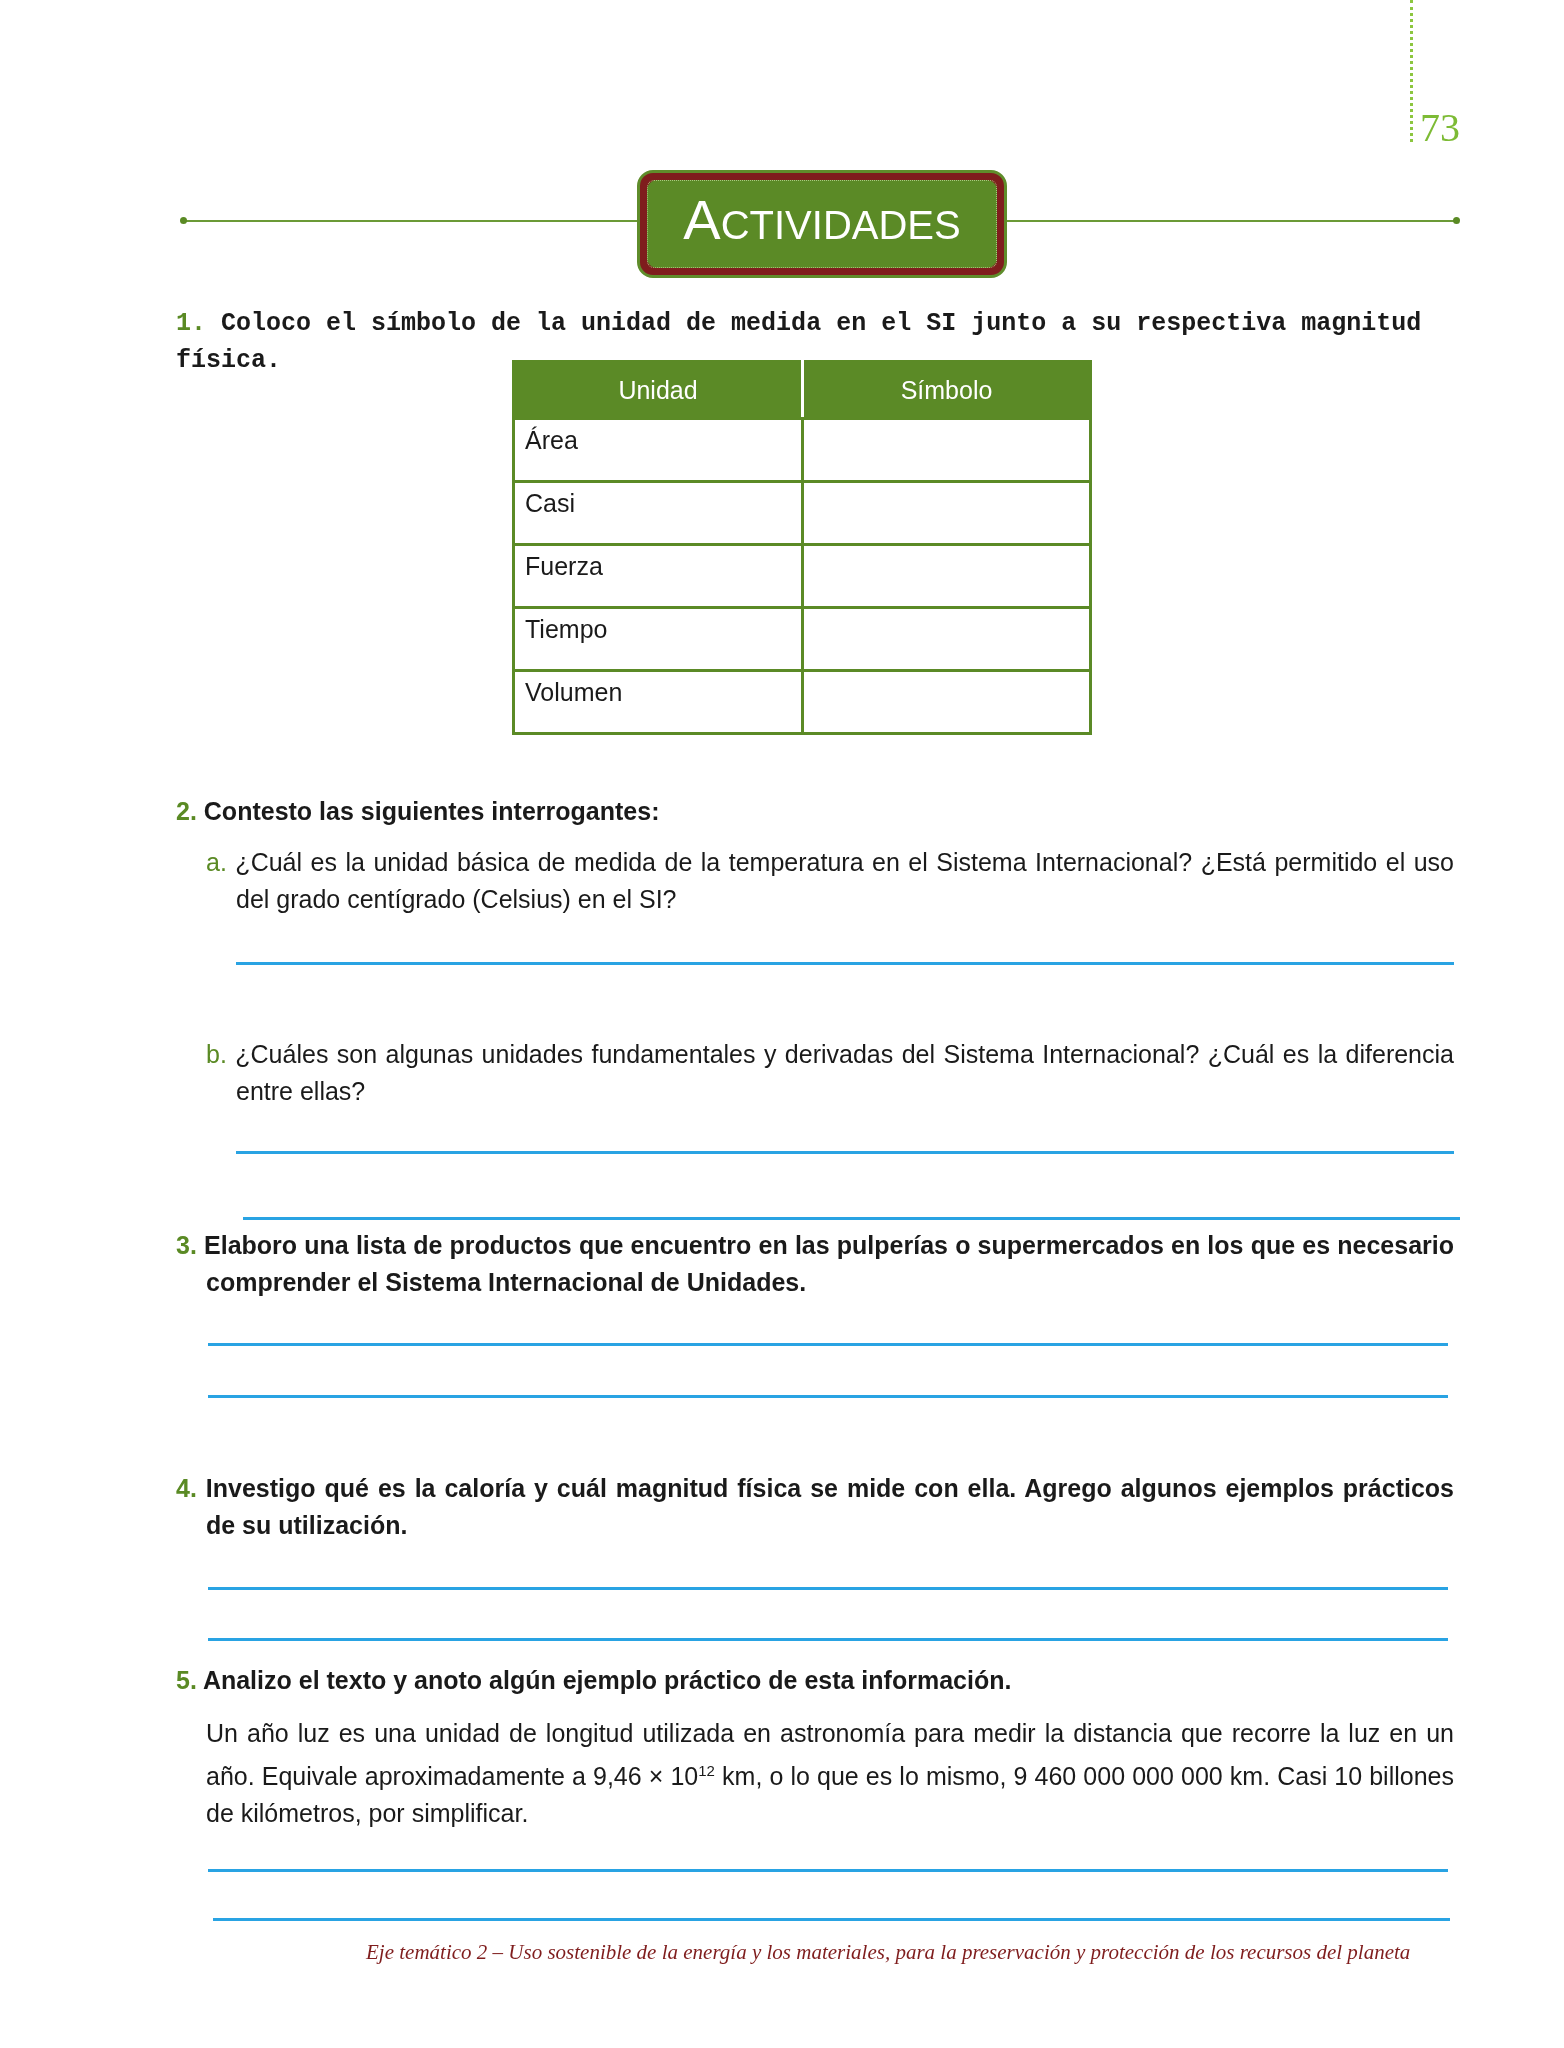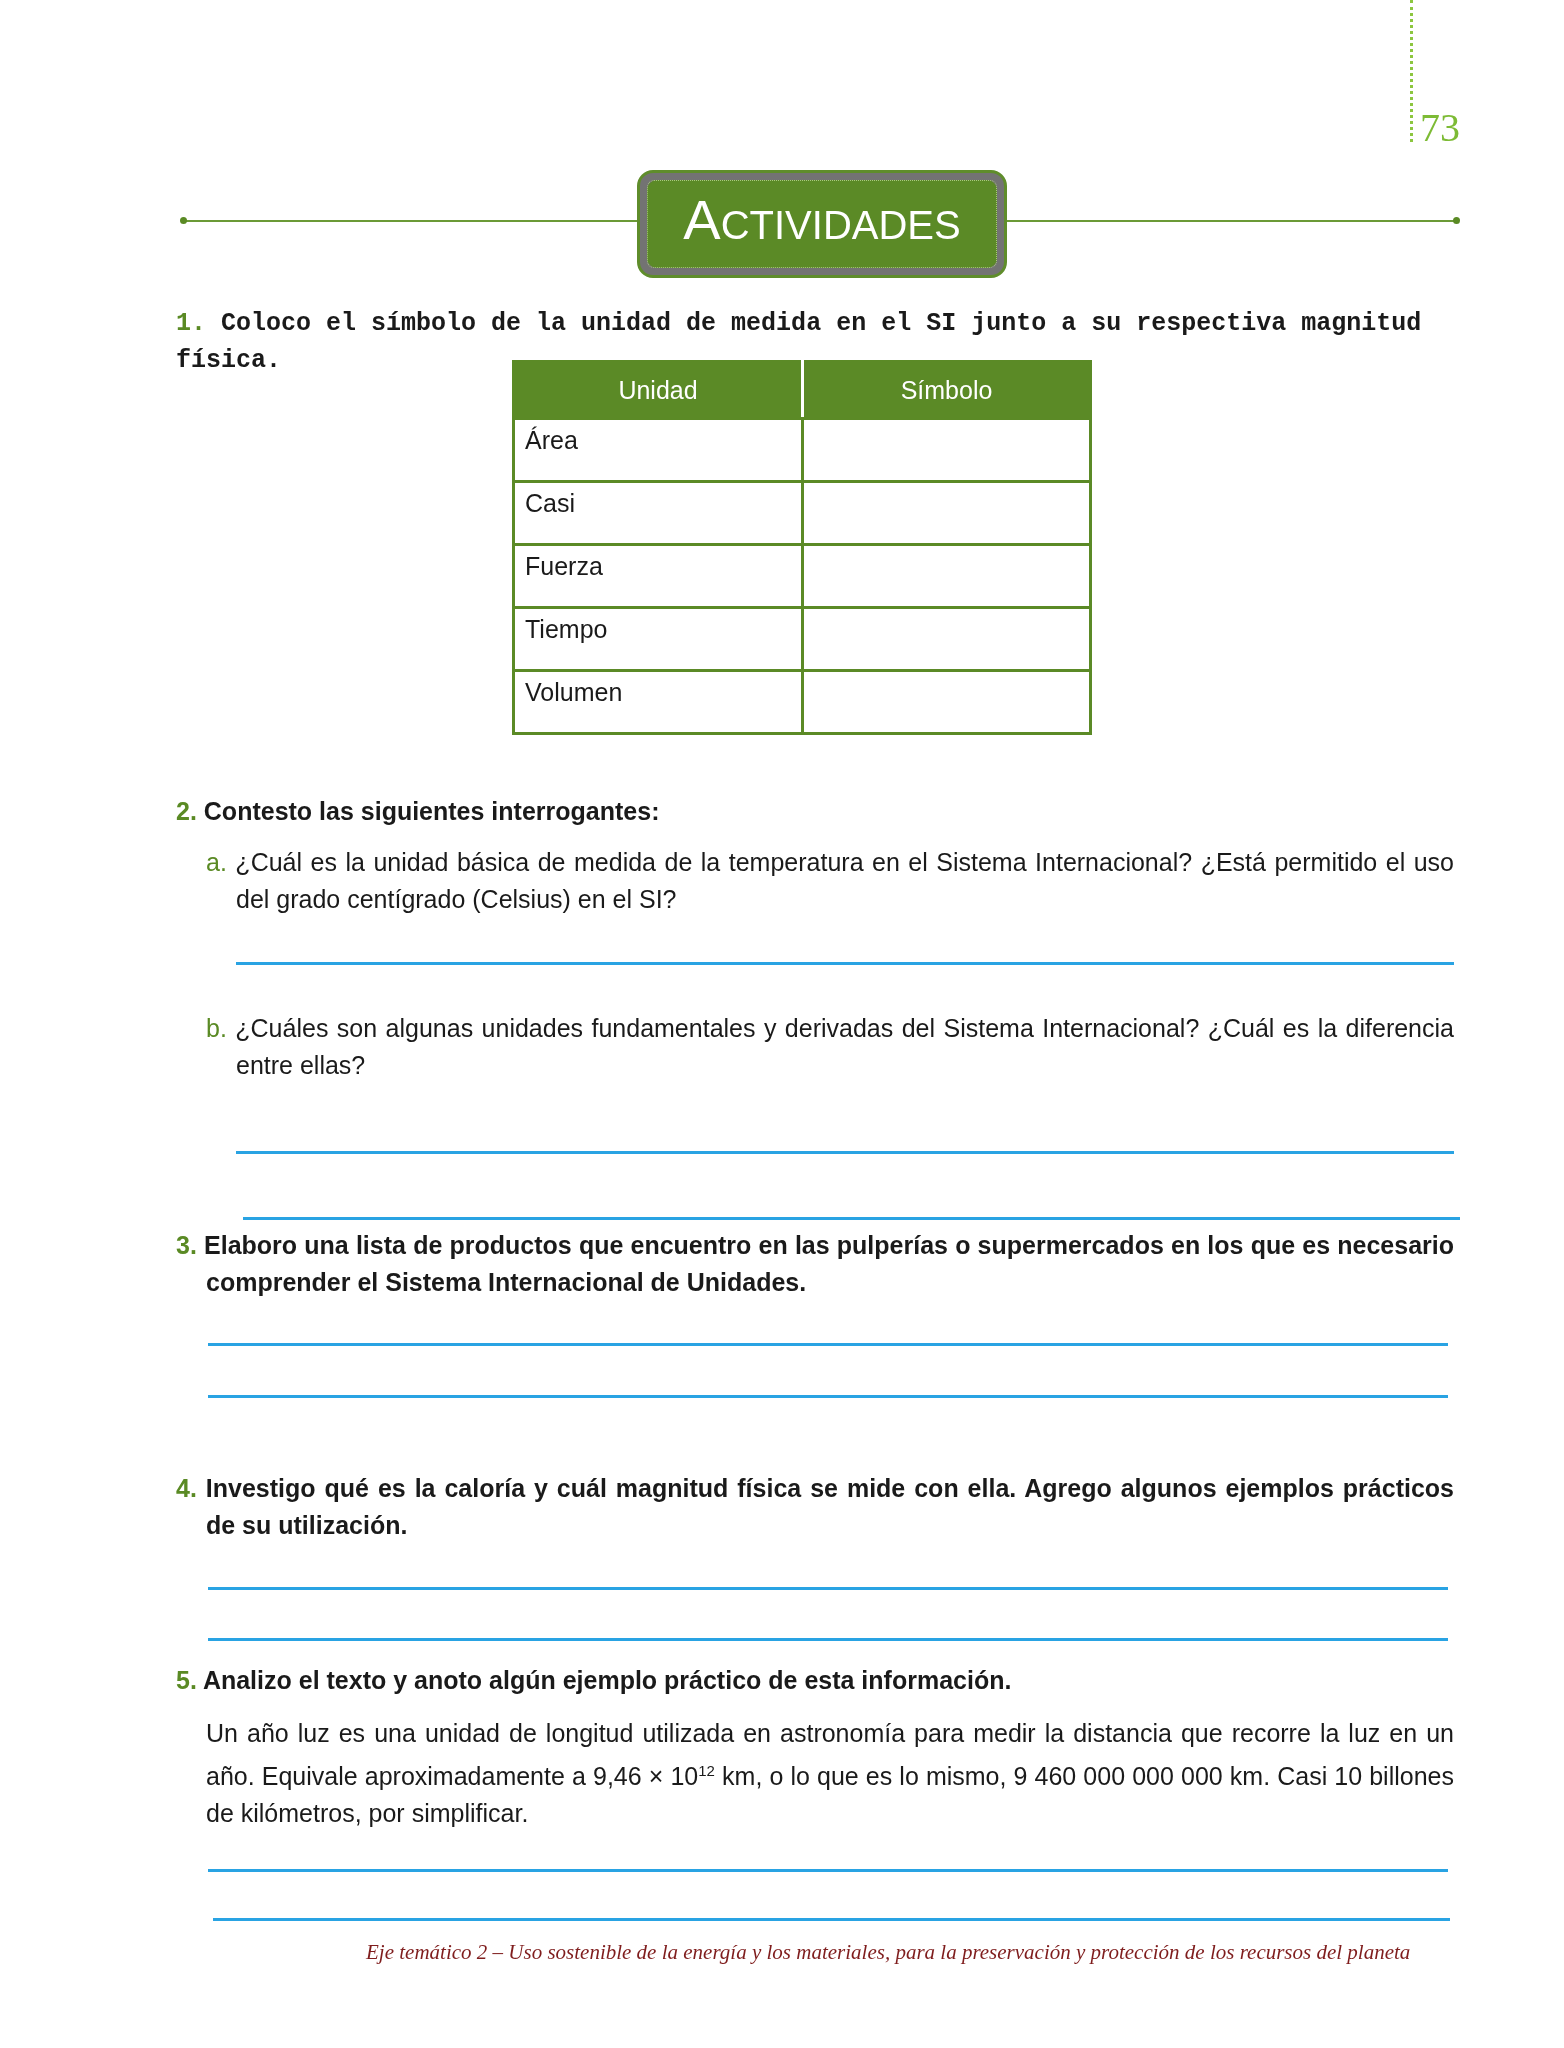--- a/index.html
+++ b/index.html
@@ -10,21 +10,21 @@
   
   .dotted-rule { left: 1410px; top: 0; width: 0; height: 142px;
                  border-left: 3px dotted #8cc63f; }
   .page-num { left: 1420px; top: 104px; font-family: "Liberation Serif", serif;
               font-weight: normal; font-size: 40px; color: #7dbb35; }
 
   
   .hdr-line { left: 183px; top: 220px; width: 1272px; height: 2px; background: #6b9a36; }
   .hdr-dot { width: 7px; height: 7px; border-radius: 50%; background: #5a8a24; top: 217px; }
   .banner-outer { left: 637px; top: 170px; width: 364px; height: 102px;
-                  border: 3px solid #5f8d2b; border-radius: 16px; background: #737373; }
+                  border: 3px solid #5f8d2b; border-radius: 16px; background: #7f1d1d; }
   .banner-inner { position: absolute; left: 7px; top: 7px; right: 7px; bottom: 7px;
                   background: #5b8a26; border-radius: 10px; }
   .banner-dots { position: absolute; left: 7px; top: 7px; right: 7px; bottom: 7px;
                  border: 1.5px dotted #a9c97e; border-radius: 7px; }
   .banner-text { position: absolute; left: 0; right: 0; top: 14px; text-align: center;
                  color: #fff; font-size: 40px; letter-spacing: 0px; font-variant: small-caps; }
   .banner-text .big { font-size: 56px; }
 
   .num { color: #5a8a24; }
   .q { font-size: 25px; line-height: 37px; }
@@ -100,21 +100,21 @@
   <span class="num">2.</span>
   <span>Contesto las siguientes interrogantes:</span>
 </div>
 
 <div class="abs q just" style="left:206px; top:844px; width:1248px; text-indent:-30px; padding-left:30px; box-sizing:border-box;">
   <span class="num">a.</span>
   <span>¿Cuál es la unidad básica de medida de la temperatura en el Sistema Internacional? ¿Está permitido el uso del grado centígrado (Celsius) en el SI?</span>
 </div>
 <div class="ans" style="left:236px; top:962px; width:1218px;"></div>
 
-<div class="abs q just" style="left:206px; top:1010px; width:1248px; text-indent:-30px; padding-left:30px; box-sizing:border-box;">
+<div class="abs q just" style="left:206px; top:1036px; width:1248px; text-indent:-30px; padding-left:30px; box-sizing:border-box;">
   <span class="num">b.</span>
   <span>¿Cuáles son algunas unidades fundamentales y derivadas del Sistema Internacional? ¿Cuál es la diferencia entre ellas?</span>
 </div>
 <div class="ans" style="left:236px; top:1151px; width:1218px;"></div>
 <div class="ans" style="left:243px; top:1217px; width:1217px;"></div>
 
 <div class="abs q bold just" style="left:176px; top:1227px; width:1278px; text-indent:-30px; padding-left:30px; box-sizing:border-box;">
   <span class="num">3.</span>
   <span>Elaboro una lista de productos que encuentro en las pulperías o supermercados en los que es necesario comprender el Sistema Internacional de Unidades.</span>
 </div>

